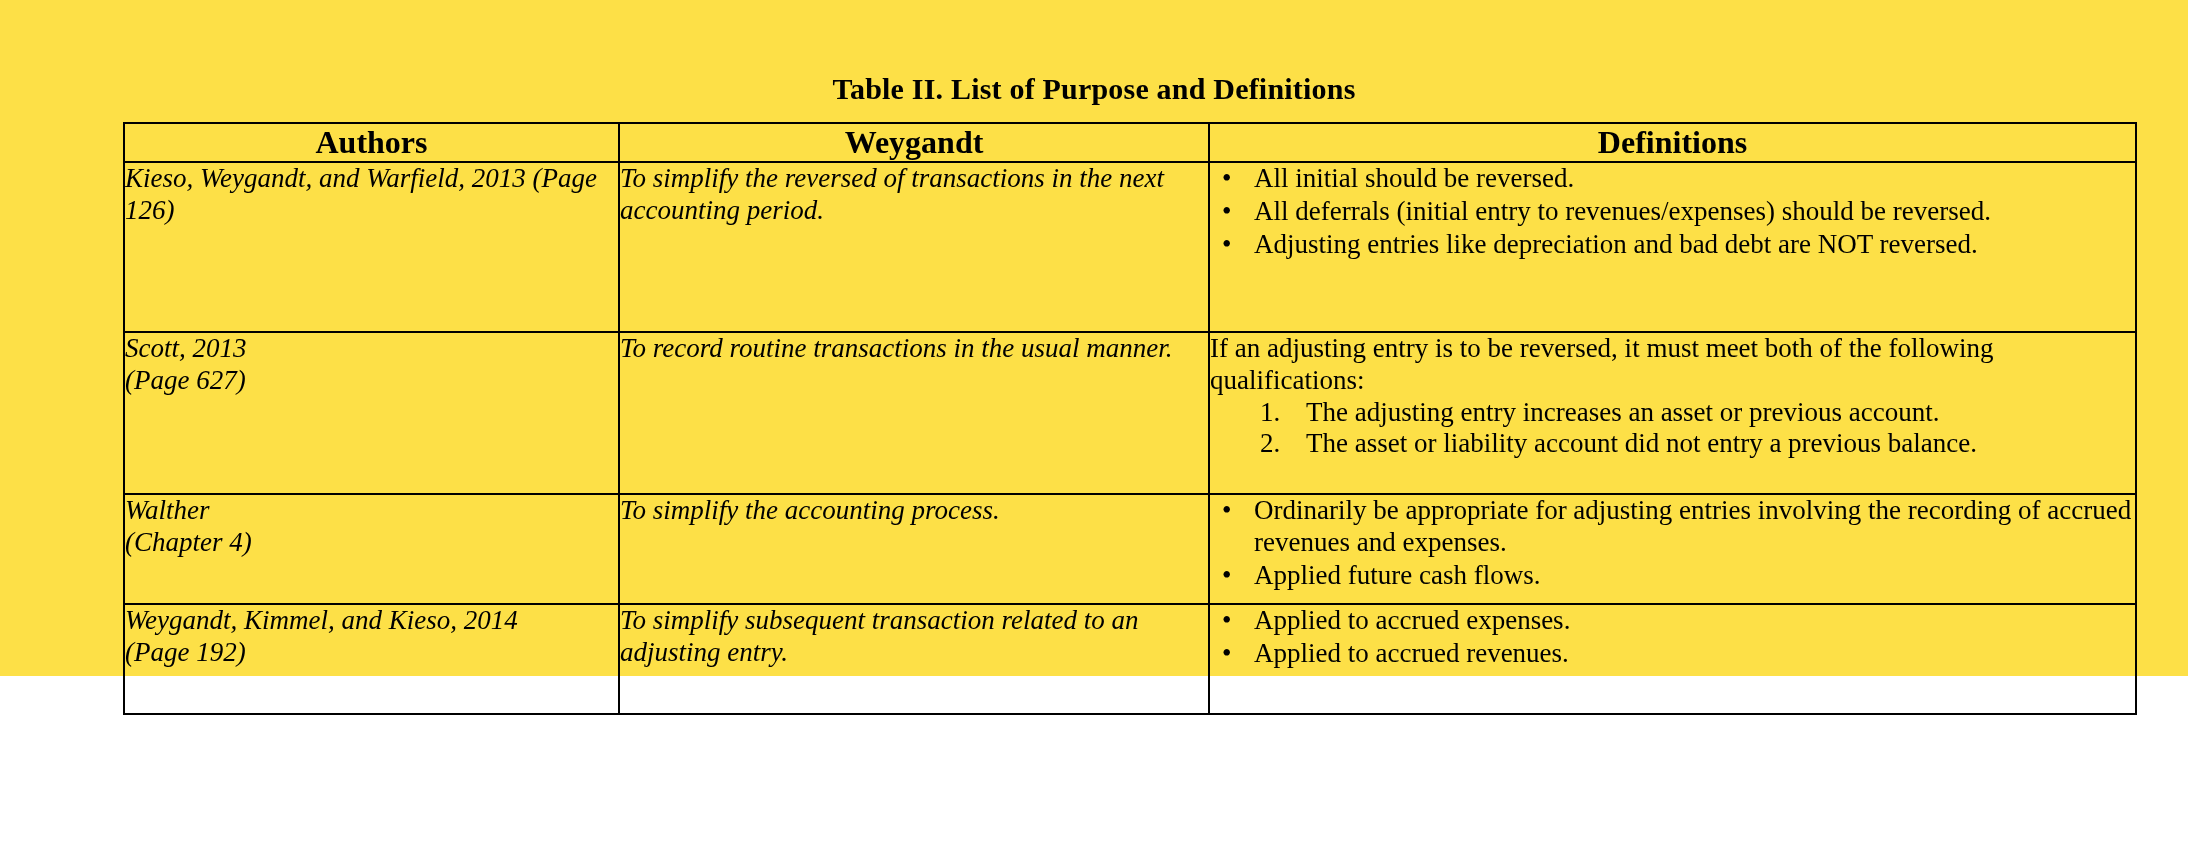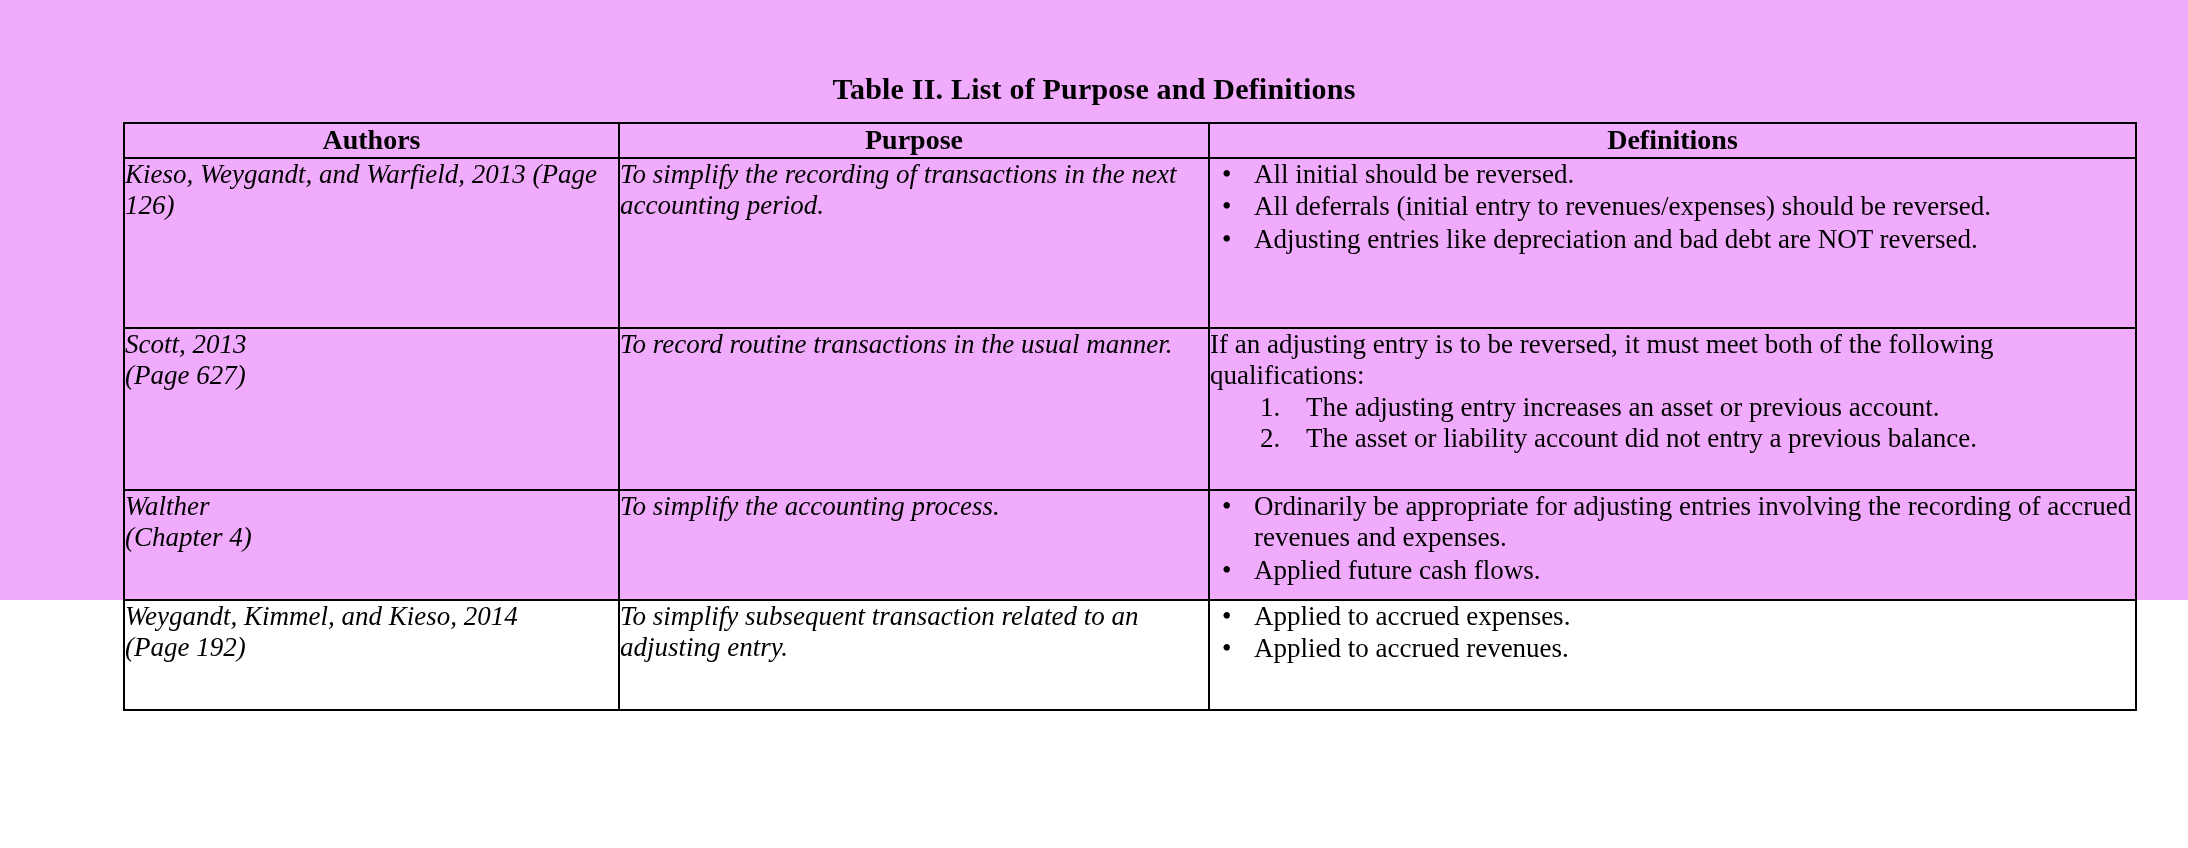--- a/index.html
+++ b/index.html
@@ -11,22 +11,22 @@
     width: 2188px;
     height: 848px;
     font-family: "Liberation Serif", "DejaVu Serif", serif;
     color: #000000;
     overflow: hidden;
   }
 
   .page {
     position: relative;
     width: 2188px;
-    height: 600px;
-    background: #f0abfc;
+    height: 676px;
+    background: #fde047;
   }
 
   .table-caption {
     position: absolute;
     left: 0;
     top: 72px;
     width: 2188px;
     text-align: center;
     font-size: 30px;
     font-weight: bold;
@@ -51,21 +51,21 @@
   table.data-table td,
   table.data-table th {
     border: 2px solid #000000;
     vertical-align: top;
     padding: 0;
   }
 
   th.col-head {
     text-align: center;
     font-weight: bold;
-    font-size: 28px;
+    font-size: 32px;
     padding: 5px 6px 7px 6px;
     height: 30px;
     vertical-align: middle;
     margin-top: 20px;
   }
 
   .col-authors  { width: 495px; }
   .col-purpose  { width: 590px; }
   .col-defs     { width: 927px; }
 
@@ -140,32 +140,32 @@
   <div class="tbl-wrap">
     <table class="data-table">
       <colgroup>
         <col class="col-authors">
         <col class="col-purpose">
         <col class="col-defs">
       </colgroup>
       <thead>
         <tr>
           <th class="col-head">Authors</th>
-          <th class="col-head">Purpose</th>
+          <th class="col-head">Weygandt</th>
           <th class="col-head">Definitions</th>
         </tr>
       </thead>
       <tbody>
 
         <tr class="r0">
           <td class="cell">
             <div class="cell-line">Kieso, Weygandt, and Warfield, 2013 (Page 126)</div>
           </td>
           <td class="cell">
-            <div class="cell-line">To simplify the recording of transactions in the next accounting period.</div>
+            <div class="cell-line">To simplify the reversed of transactions in the next accounting period.</div>
           </td>
           <td class="cell-defs">
             <ul class="defs-list">
               <li>
                 <span class="bullet-dot">•</span>
                 <span>All initial should be reversed.</span>
               </li>
               <li>
                 <span class="bullet-dot">•</span>
                 <span>All deferrals (initial entry to revenues/expenses) should be reversed.</span>

